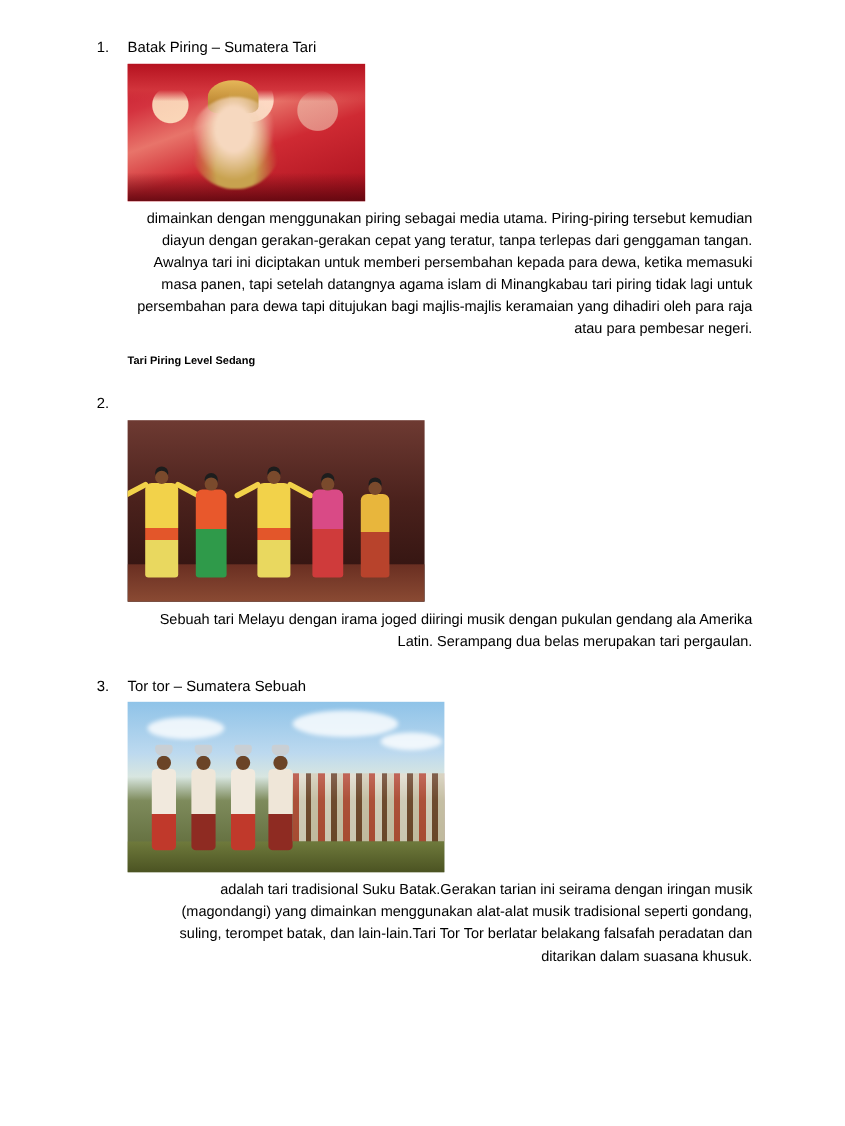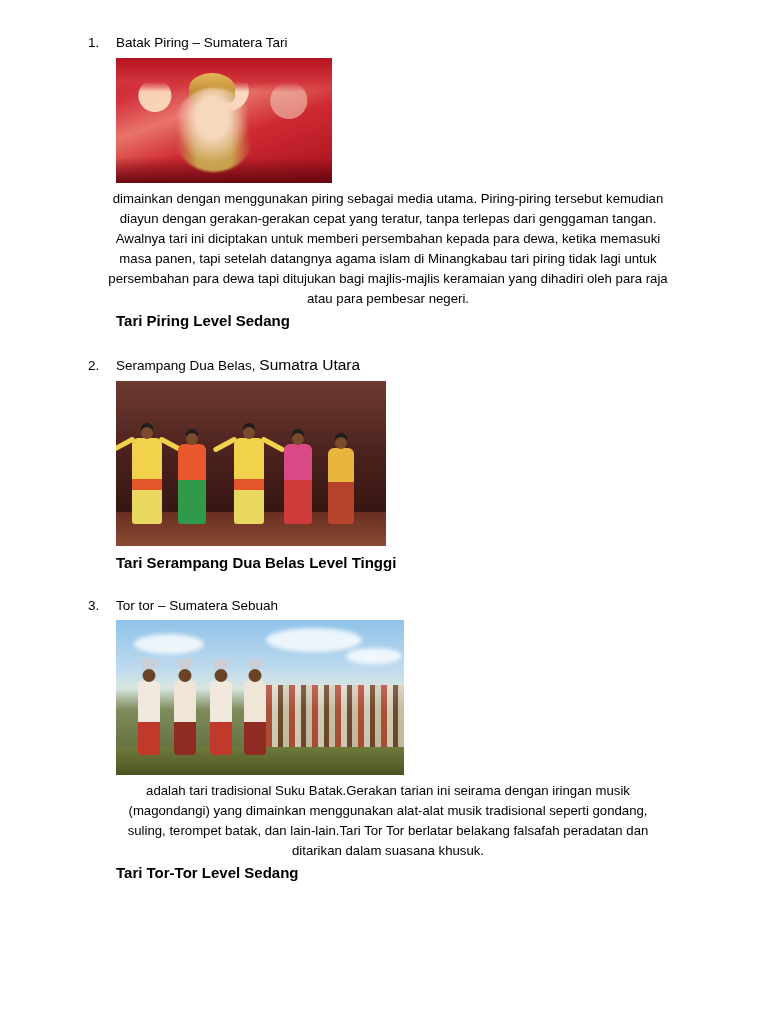--- a/index.html
+++ b/index.html
@@ -48,32 +48,32 @@
     margin-left: 28px;
     margin-bottom: 6px;
     border: 0;
   }
   .photo {
     display: block;
     position: relative;
     overflow: hidden;
   }
   .body-text {
-    margin-left: 20px;
+    margin-left: 36px;
     font-size: 13.2px;
     line-height: 1.52;
-    text-align: center;
+    text-align: right;
     max-width: 560px;
   }
   .level {
     margin-left: 28px;
-    font-size: 15px;
+    font-size: 10px;
     font-weight: bold;
     line-height: 1.52;
-    margin-top: 1px;
+    margin-top: 12px;
   }
 
   
   .photo1 {
     width: 216px;
     height: 125px;
     background:
       radial-gradient(circle at 18% 30%, rgba(255,235,200,0.85) 0 16px, rgba(255,235,200,0) 17px),
       radial-gradient(circle at 52% 26%, rgba(255,228,205,0.9) 0 20px, rgba(255,228,205,0) 21px),
       radial-gradient(circle at 80% 34%, rgba(240,200,180,0.6) 0 18px, rgba(240,200,180,0) 19px),
@@ -234,21 +234,20 @@
         <div class="p1-dark"></div>
       </div>
     </div>
     <div class="body-text">dimainkan dengan menggunakan piring sebagai media utama. Piring-piring tersebut kemudian diayun dengan gerakan-gerakan cepat yang teratur, tanpa terlepas dari genggaman tangan. Awalnya tari ini diciptakan untuk memberi persembahan kepada para dewa, ketika memasuki masa panen, tapi setelah datangnya agama islam di Minangkabau tari piring tidak lagi untuk persembahan para dewa tapi ditujukan bagi majlis-majlis keramaian yang dihadiri oleh para raja atau para pembesar negeri.</div>
     <div class="level">Tari Piring Level Sedang</div>
   </div>
 
   <div class="item">
     <div class="item-head">
       <span class="num">2.</span>
-      <span class="title"><span>Serampang Dua Belas, </span><span class="big">Sumatra Utara</span></span>
     </div>
     <div class="figure">
       <div class="photo photo2">
         <div class="floor"></div>
         <div class="dancer d1">
           <span class="head"></span>
           <span class="arm arm-l"></span>
           <span class="arm arm-r"></span>
         </div>
         <div class="dancer f1">
@@ -260,21 +259,21 @@
           <span class="arm arm-r"></span>
         </div>
         <div class="dancer f2">
           <span class="head"></span>
         </div>
         <div class="dancer f3">
           <span class="head"></span>
         </div>
       </div>
     </div>
-    <div class="level">Tari Serampang Dua Belas Level Tinggi</div>
+    <div class="body-text">Sebuah tari Melayu dengan irama joged diiringi musik dengan pukulan gendang ala Amerika Latin. Serampang dua belas merupakan tari pergaulan.</div>
   </div>
 
   <div class="item">
     <div class="item-head">
       <span class="num">3.</span>
       <span class="title"><span>Tor tor </span><span>– Sumatera Sebuah</span></span>
     </div>
     <div class="figure">
       <div class="photo photo3">
         <div class="cloud c1"></div>
@@ -294,16 +293,15 @@
           <span class="hd"></span>
           <span class="pot"></span>
         </div>
         <div class="person pr" style="left:128px">
           <span class="hd"></span>
           <span class="pot"></span>
         </div>
       </div>
     </div>
     <div class="body-text">adalah tari tradisional Suku Batak.Gerakan tarian ini seirama dengan iringan musik (magondangi) yang dimainkan menggunakan alat-alat musik tradisional seperti gondang, suling, terompet batak, dan lain-lain.Tari Tor Tor berlatar belakang falsafah peradatan dan ditarikan dalam suasana khusuk.</div>
-    <div class="level">Tari Tor-Tor Level Sedang</div>
   </div>
 
 </div>
 
 </body></html>

